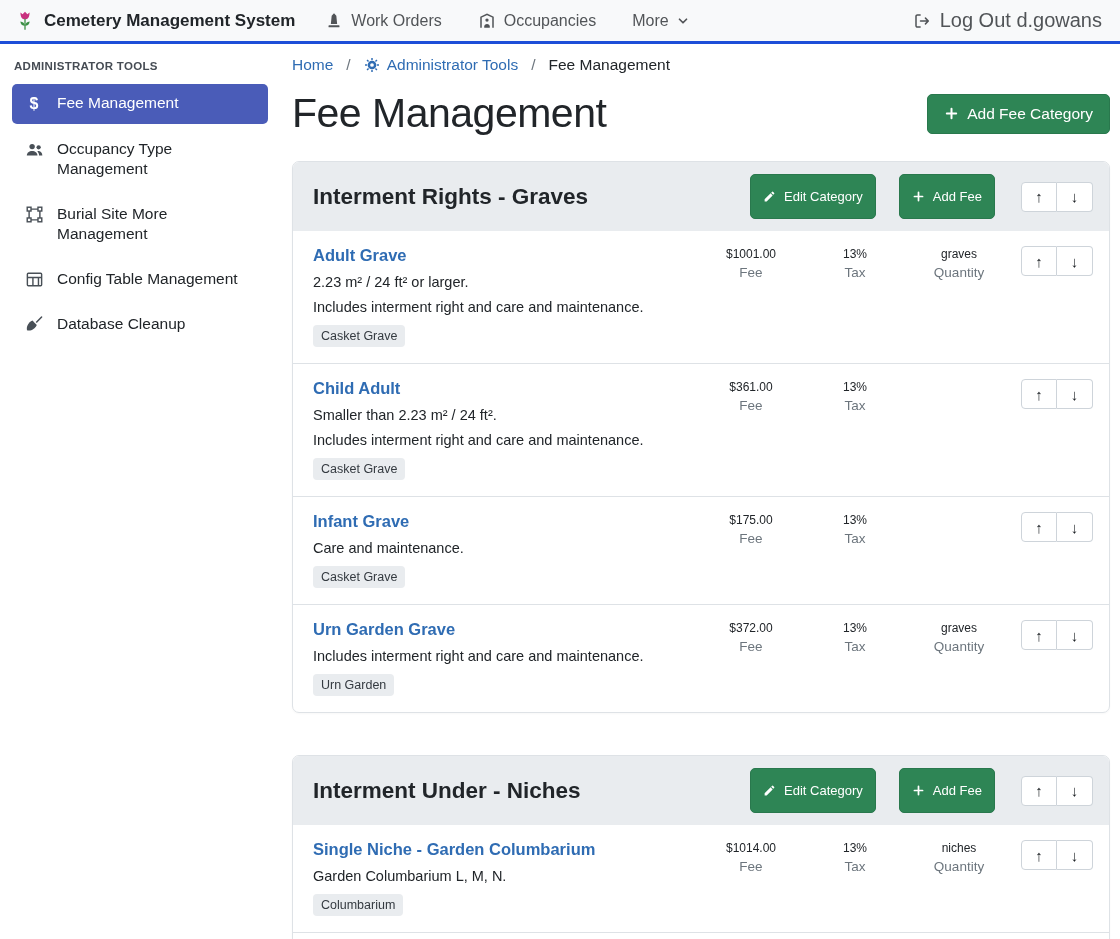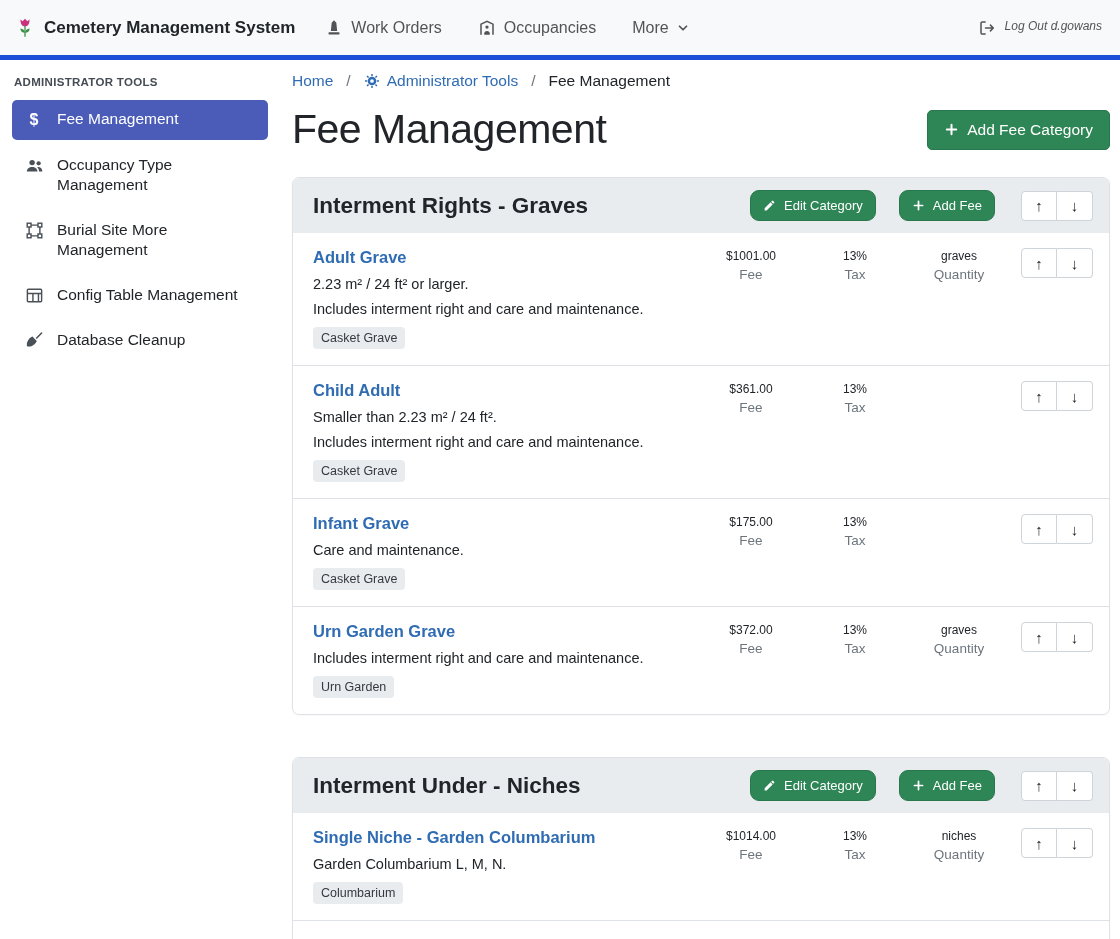--- a/index.html
+++ b/index.html
@@ -1,30 +1,30 @@
 <!DOCTYPE html>
 <html><head>
 <meta charset="utf-8">
 <style>
   * { box-sizing: border-box; margin: 0; padding: 0; }
   html,body { width:1120px; height:939px; overflow:hidden; background:#fff;
     font-family:"Liberation Sans", sans-serif; color:#212529; }
 
   
-  .navbar { height:60px; background:#f8f9fa; border-bottom:5px solid #1d4ed8;
+  .navbar { height:44px; background:#f8f9fa; border-bottom:3px solid #1d4ed8;
     display:flex; align-items:center; padding:0 18px 0 14px; }
   .brand { display:flex; align-items:center; gap:8px; font-weight:700; font-size:17px; }
   .brand-ic svg { width:22px; height:22px; display:block; }
   .nav-links { display:flex; align-items:center; gap:36px; margin-left:30px; flex:1; }
   .nav-link { display:inline-flex; align-items:center; gap:8px; font-size:16px;
     color:rgba(33,37,41,.78); cursor:pointer; text-decoration:none; }
   .nav-ic svg { width:18px; height:18px; display:block; }
   .caret svg { width:12px; height:12px; display:block; }
-  .logout { margin-left:auto; display:inline-flex; gap:9px;
-    font-size:12px; color:rgba(33,37,41,.78); cursor:pointer; text-decoration:none;font-style:italic; }
+  .logout { margin-left:auto; display:inline-flex; align-items:center; gap:9px;
+    font-size:20px; color:rgba(33,37,41,.78); cursor:pointer; text-decoration:none; }
 
   
   .layout { display:flex; align-items:flex-start; }
   .sidebar { width:280px; flex-shrink:0; padding:12px 12px 0; }
   .side-heading { font-size:11.5px; font-weight:700; color:#464c54;
     letter-spacing:.3px; text-transform:uppercase; padding:4px 2px 12px; }
   .side-item { display:flex; align-items:flex-start; gap:13px; padding:9px 12px 10px;
     border-radius:5px; font-size:15.5px; line-height:1.28; cursor:pointer; margin-bottom:6px; }
   .si-icon { width:20px; flex-shrink:0; text-align:center; color:#495057; margin-top:1px; }
   .si-icon svg { width:19px; height:19px; display:block; margin:0 auto; }
@@ -41,21 +41,21 @@
   .bc-ic svg { width:16px; height:16px; display:block; }
   .bc-sep { color:#6c757d; }
   .bc-current { color:#212529; }
 
   
   .title-row { display:flex; justify-content:space-between; align-items:center; margin:16px 0 0; }
   h1 { font-size:41px; font-weight:400; letter-spacing:-.5px; }
   .btn-green { background:#2e8555; color:#fff; border:1px solid #29784d; border-radius:5px;
     display:inline-flex; align-items:center; gap:8px; cursor:pointer; font-family:inherit; }
   .btn-lg { font-size:15.5px; padding:10px 16px; }
-  .btn-sm { font-size:13px; padding:7px 12px;border-radius:9px; }
+  .btn-sm { font-size:13px; padding:14px 12px; }
   .btn-ic svg { width:13px; height:13px; display:block; }
   .btn-lg .btn-ic svg { width:15px; height:15px; }
 
   
   .card { border:1px solid #dee2e6; border-radius:7px; overflow:hidden; margin-top:24px;
     margin-bottom:42px; box-shadow:0 1px 2px rgba(0,0,0,.03); }
   .card-header { background:#e9ecef; padding:12px 16px 12px 20px; display:flex;
     align-items:center; gap:23px; }
   .card-title { flex:1; font-size:22.5px; font-weight:600; color:#212529; }
   .arrow-group { display:inline-flex; margin-left:3px; }

